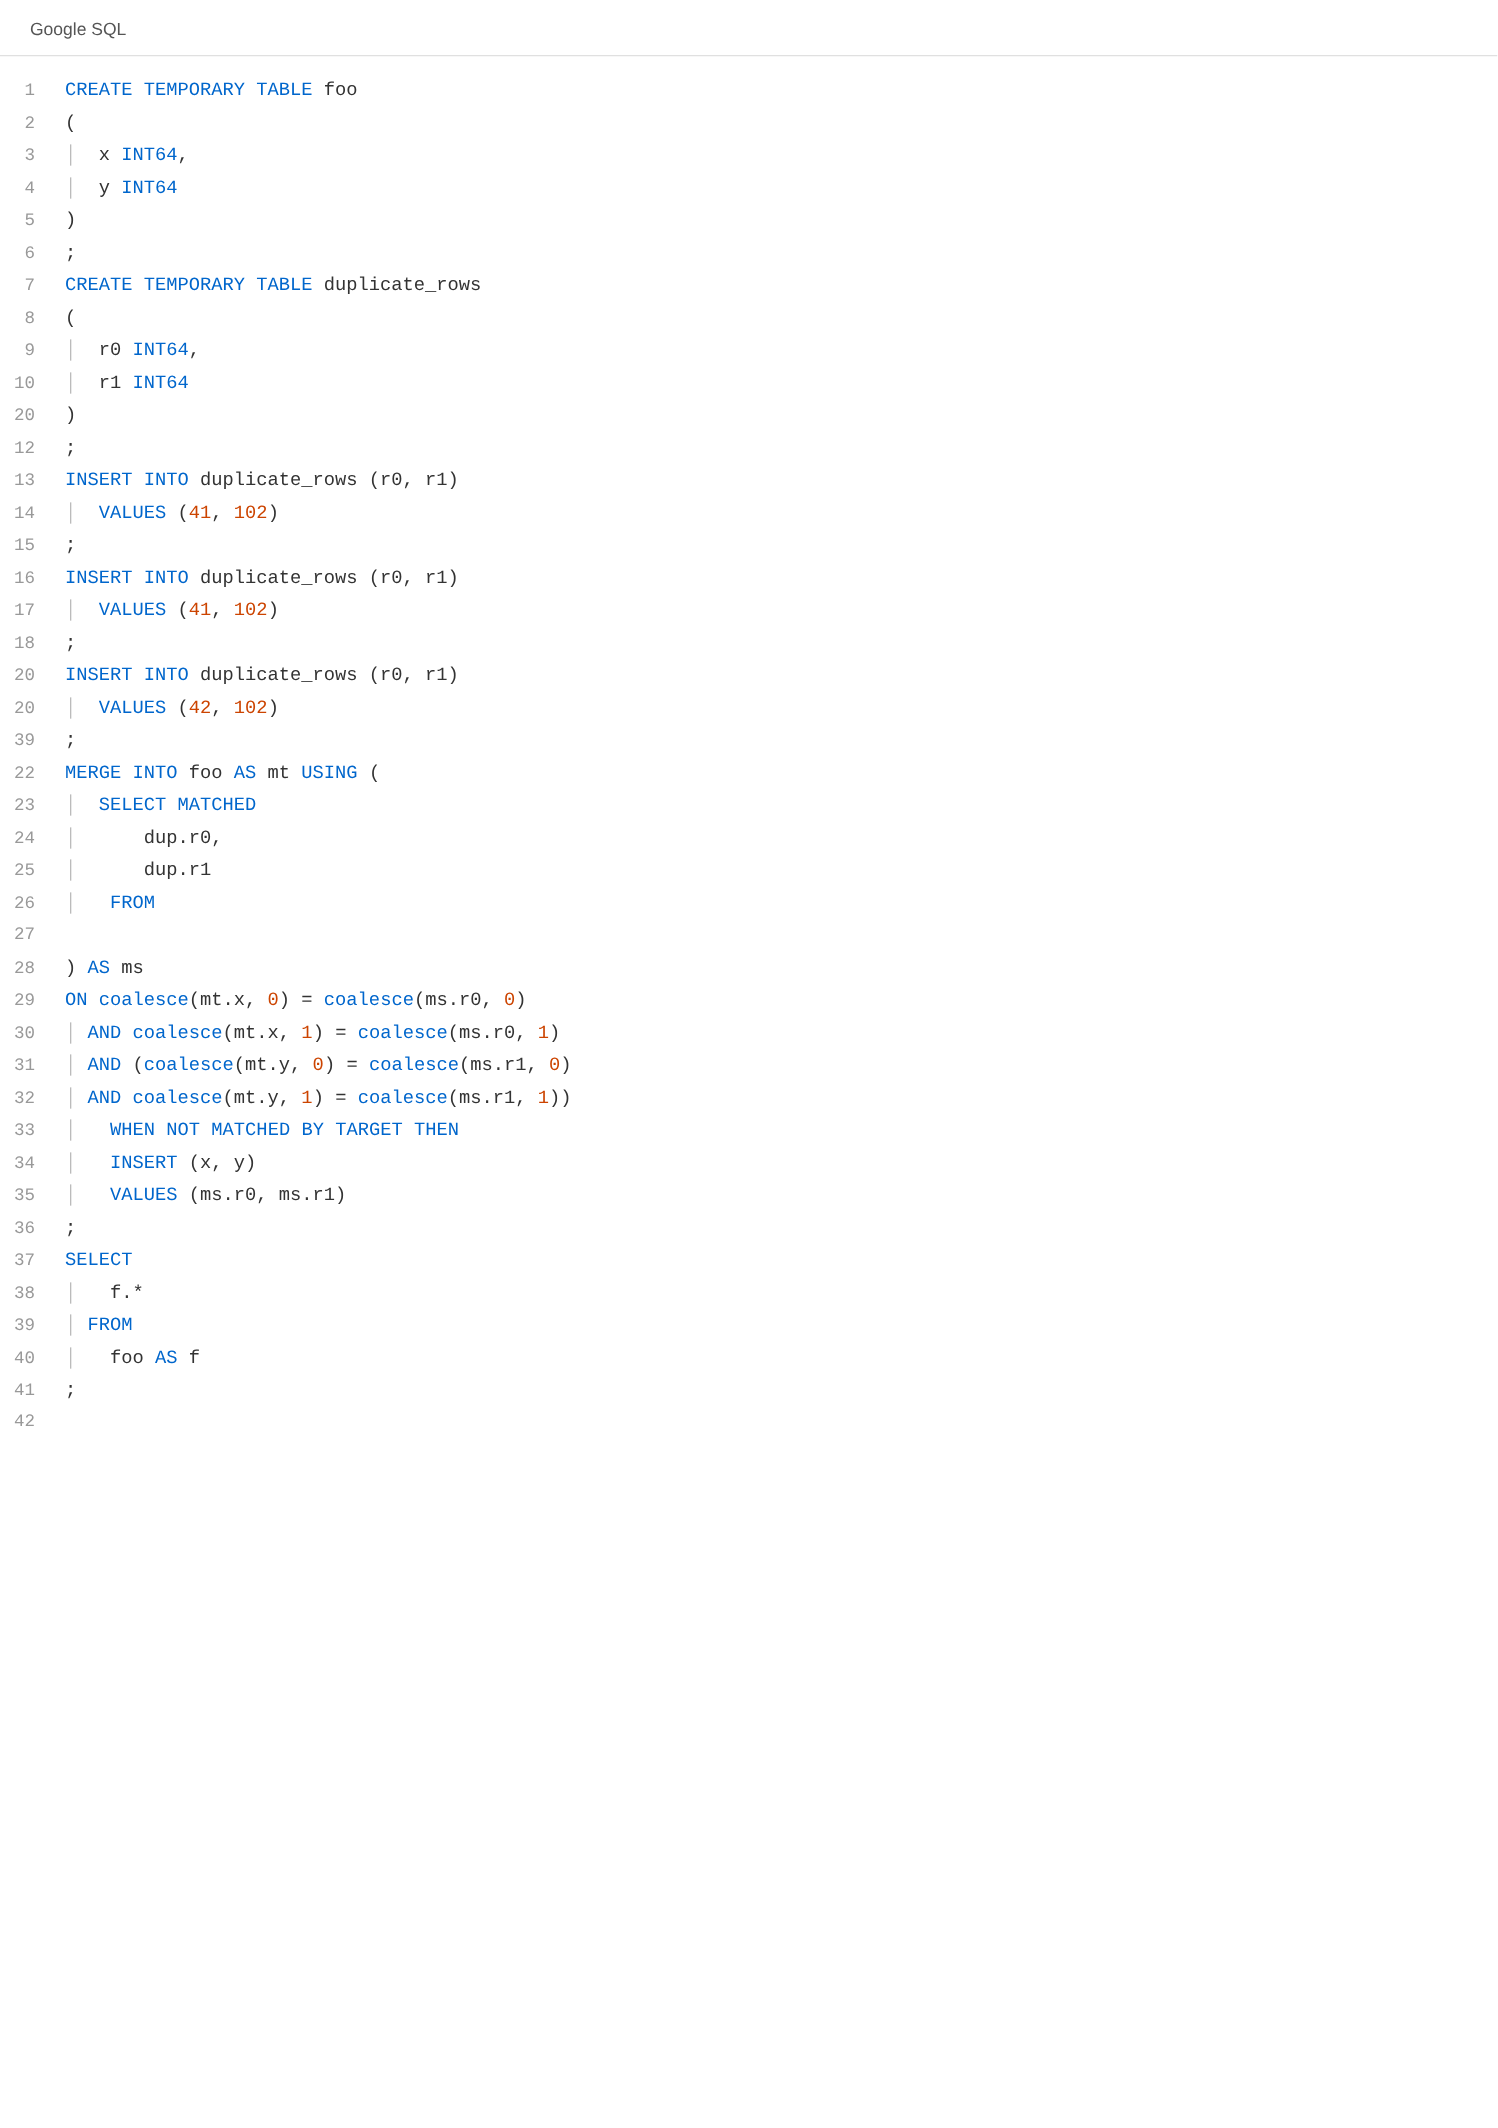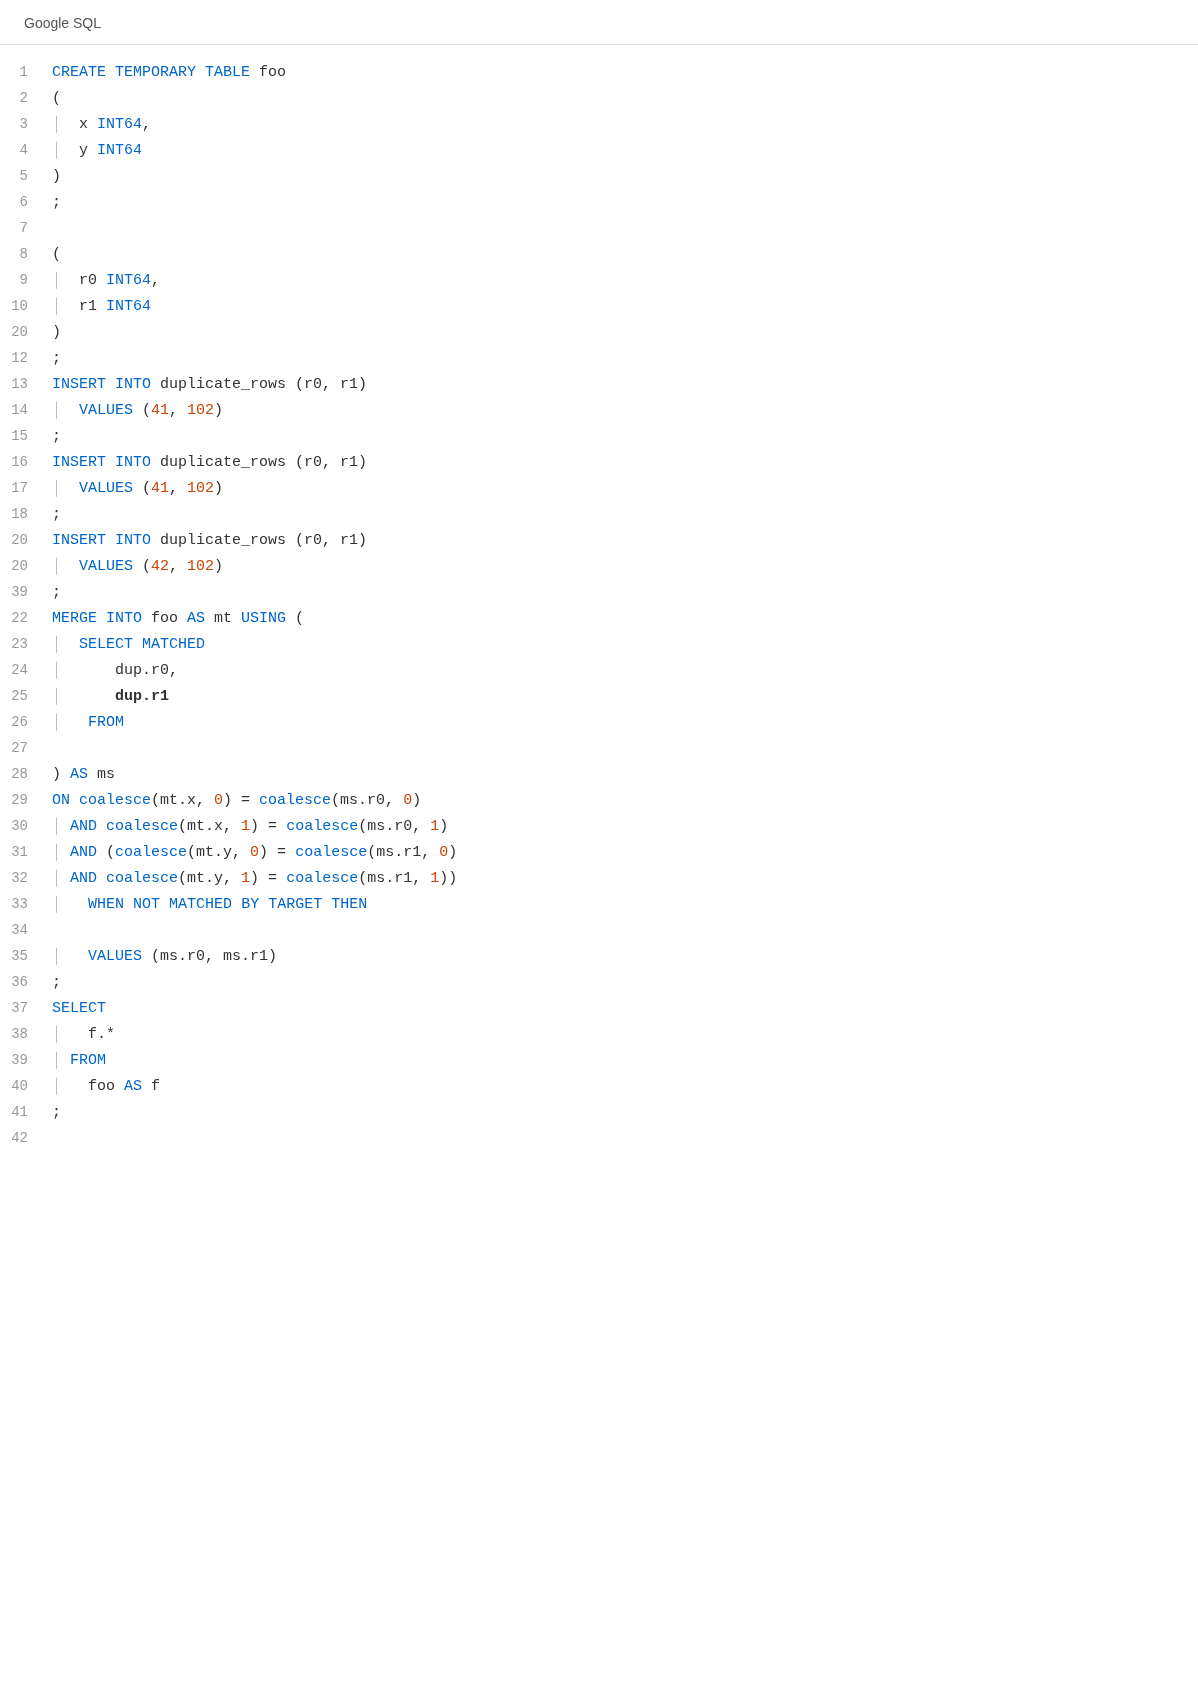--- a/index.html
+++ b/index.html
@@ -90,20 +90,21 @@
       <div class="code-line">
         <span class="line-number">5</span>
         <span class="line-content"><span style="color: rgb(51, 51, 51);">)</span></span>
       </div>
       <div class="code-line">
         <span class="line-number">6</span>
         <span class="line-content"><span style="color: rgb(51, 51, 51);">;</span></span>
       </div>
       <div class="code-line">
         <span class="line-number">7</span>
+        <span class="line-content"><span style="color: rgb(0, 102, 204);">CREATE</span><span style="color: rgb(51, 51, 51);"> </span><span style="color: rgb(0, 102, 204);">TEMPORARY</span><span style="color: rgb(51, 51, 51);"> </span><span style="color: rgb(0, 102, 204);">TABLE</span><span style="color: rgb(51, 51, 51);"> duplicate_rows</span></span>
       </div>
       <div class="code-line">
         <span class="line-number">8</span>
         <span class="line-content"><span style="color: rgb(51, 51, 51);">(</span></span>
       </div>
       <div class="code-line">
         <span class="line-number">9</span>
         <span class="line-content"><span style="color: rgb(187, 187, 187);">│</span><span style="color: rgb(51, 51, 51);">  r0 </span><span style="color: rgb(0, 102, 204);">INT64</span><span style="color: rgb(51, 51, 51);">,</span></span>
       </div>
       <div class="code-line">
@@ -161,21 +162,21 @@
       <div class="code-line">
         <span class="line-number">23</span>
         <span class="line-content"><span style="color: rgb(187, 187, 187);">│</span><span style="color: rgb(51, 51, 51);">  </span><span style="color: rgb(0, 102, 204);">SELECT</span><span style="color: rgb(51, 51, 51);"> </span><span style="color: rgb(0, 102, 204);">MATCHED</span></span>
       </div>
       <div class="code-line">
         <span class="line-number">24</span>
         <span class="line-content"><span style="color: rgb(187, 187, 187);">│</span><span style="color: rgb(51, 51, 51);">      dup.r0,</span></span>
       </div>
       <div class="code-line">
         <span class="line-number">25</span>
-        <span class="line-content"><span style="color: rgb(187, 187, 187);">│</span><span style="color: rgb(51, 51, 51); font-weight: bold;">      dup.r1</span></span>
+        <span class="line-content"><span style="color: rgb(187, 187, 187);">│</span><span style="color: rgb(51, 51, 51);">      dup.r1</span></span>
       </div>
       <div class="code-line">
         <span class="line-number">26</span>
         <span class="line-content"><span style="color: rgb(187, 187, 187);">│</span><span style="color: rgb(51, 51, 51);">   </span><span style="color: rgb(0, 102, 204);">FROM</span></span>
       </div>
       <div class="code-line">
         <span class="line-number">27</span>
       </div>
       <div class="code-line">
         <span class="line-number">28</span>
@@ -196,20 +197,21 @@
       <div class="code-line">
         <span class="line-number">32</span>
         <span class="line-content"><span style="color: rgb(187, 187, 187);">│</span><span style="color: rgb(51, 51, 51);"> </span><span style="color: rgb(0, 102, 204);">AND</span><span style="color: rgb(51, 51, 51);"> </span><span style="color: rgb(0, 102, 204);">coalesce</span><span style="color: rgb(51, 51, 51);">(mt.y, </span><span style="color: rgb(204, 68, 0);">1</span><span style="color: rgb(51, 51, 51);">) = </span><span style="color: rgb(0, 102, 204);">coalesce</span><span style="color: rgb(51, 51, 51);">(ms.r1, </span><span style="color: rgb(204, 68, 0);">1</span><span style="color: rgb(51, 51, 51);">))</span></span>
       </div>
       <div class="code-line">
         <span class="line-number">33</span>
         <span class="line-content"><span style="color: rgb(187, 187, 187);">│</span><span style="color: rgb(51, 51, 51);">   </span><span style="color: rgb(0, 102, 204);">WHEN</span><span style="color: rgb(51, 51, 51);"> </span><span style="color: rgb(0, 102, 204);">NOT</span><span style="color: rgb(51, 51, 51);"> </span><span style="color: rgb(0, 102, 204);">MATCHED</span><span style="color: rgb(51, 51, 51);"> </span><span style="color: rgb(0, 102, 204);">BY</span><span style="color: rgb(51, 51, 51);"> </span><span style="color: rgb(0, 102, 204);">TARGET</span><span style="color: rgb(51, 51, 51);"> </span><span style="color: rgb(0, 102, 204);">THEN</span></span>
       </div>
       <div class="code-line">
         <span class="line-number">34</span>
+        <span class="line-content"><span style="color: rgb(187, 187, 187);">│</span><span style="color: rgb(51, 51, 51);">   </span><span style="color: rgb(0, 102, 204);">INSERT</span><span style="color: rgb(51, 51, 51);"> (x, y)</span></span>
       </div>
       <div class="code-line">
         <span class="line-number">35</span>
         <span class="line-content"><span style="color: rgb(187, 187, 187);">│</span><span style="color: rgb(51, 51, 51);">   </span><span style="color: rgb(0, 102, 204);">VALUES</span><span style="color: rgb(51, 51, 51);"> (ms.r0, ms.r1)</span></span>
       </div>
       <div class="code-line">
         <span class="line-number">36</span>
         <span class="line-content"><span style="color: rgb(51, 51, 51);">;</span></span>
       </div>
       <div class="code-line">

